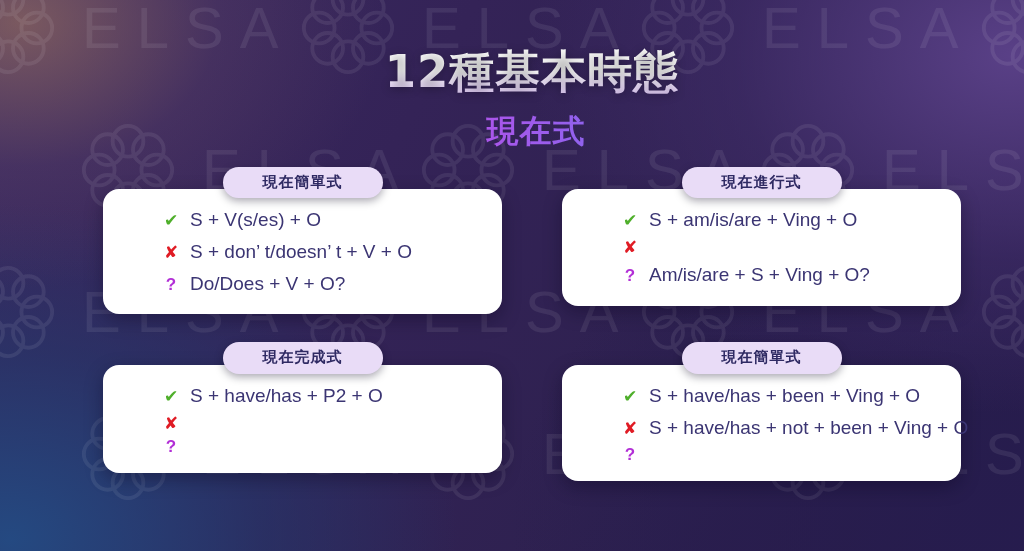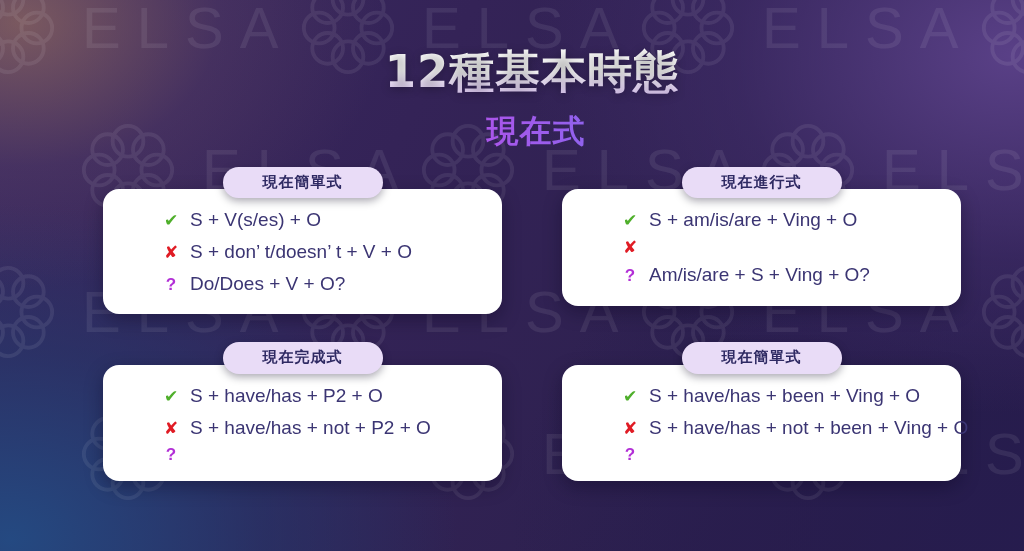--- a/index.html
+++ b/index.html
@@ -421,21 +421,20 @@
       <div class="block">
         <div class="pill">現在完成式</div>
         <div class="card">
           <div class="rows">
             <div class="row">
               <span class="mark ok">✔</span>
               <span class="formula">S + have/has + P2 + O</span>
             </div>
             <div class="row">
               <span class="mark no">✘</span>
-              <span class="formula">S + have/has + not + P2 + O</span>
             </div>
             <div class="row">
               <span class="mark ask">?</span>
             </div>
           </div>
         </div>
       </div>
       <div class="block">
         <div class="pill">現在簡單式</div>
         <div class="card">

